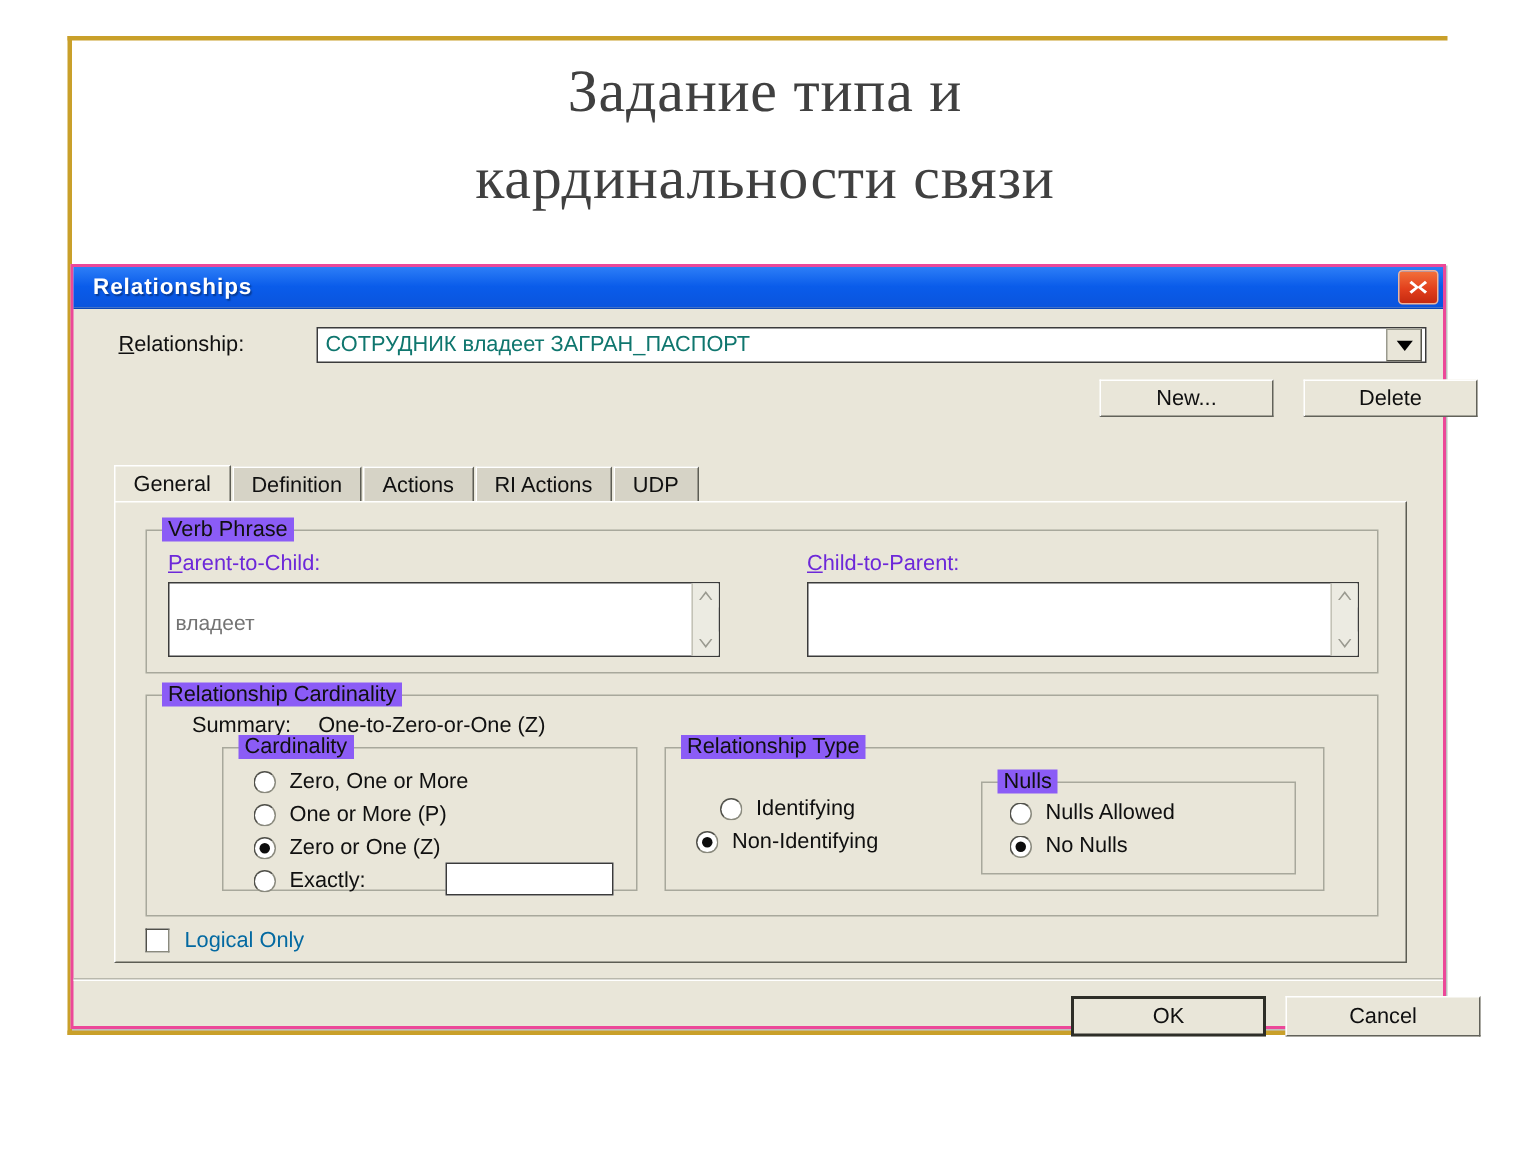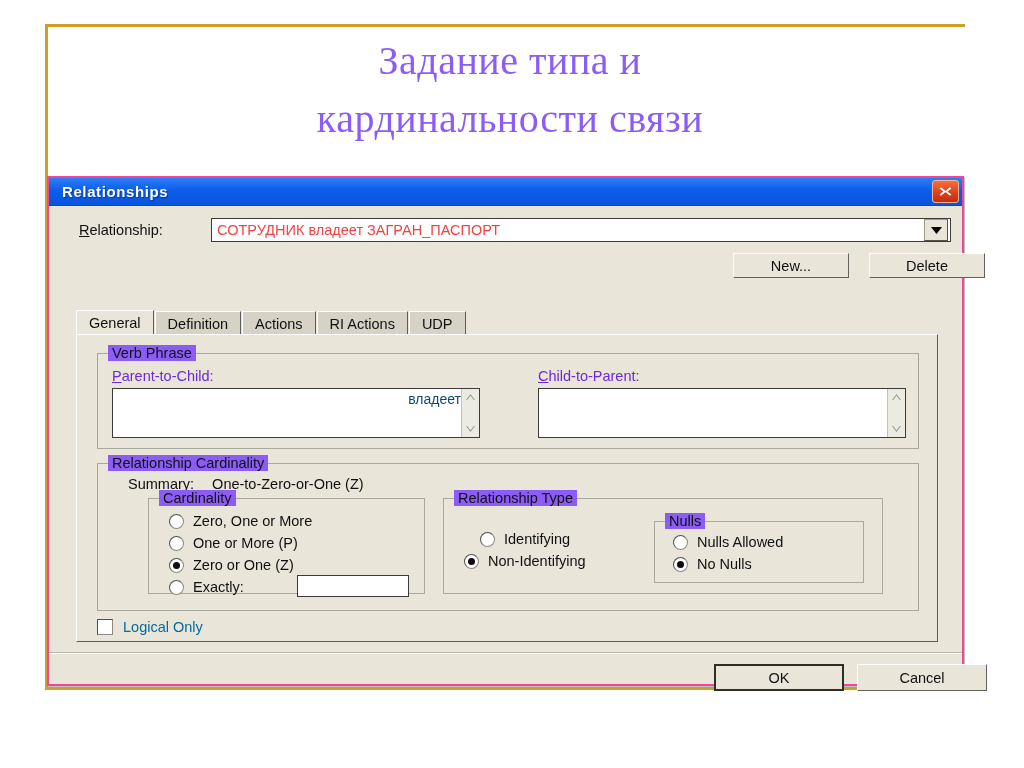--- a/index.html
+++ b/index.html
@@ -35,21 +35,21 @@
 
   
   #slide-title {
     position: absolute;
     left: 60px; top: 32px;
     width: 900px;
     text-align: center;
     font-family: "Liberation Serif", "DejaVu Serif", serif;
     font-size: 40px;
     line-height: 1.45;
-    color: #8b5cf6;
+    color: #404040;
     letter-spacing: 0.5px;
   }
   #slide-title .line { display: block; }
 
   
   #dialog {
     position: absolute;
     left: 47px; top: 176px;
     width: 917px; height: 510px;
     background: #e9e6d9;
@@ -106,21 +106,21 @@
     background: #ffffff;
     border: 1px solid #3b3b3b;
     box-sizing: border-box;
     display: flex; align-items: center;
     cursor: default;
   }
   .combo-value {
     flex: 1;
     padding-left: 5px;
     font-size: 14.5px;
-    color: #ef4444;
+    color: #0f766e;
     white-space: nowrap; overflow: hidden;
   }
   .combo-arrow {
     width: 22px; height: 20px;
     margin-right: 2px;
     background: #e9e6d9;
     border: 1px solid #9a9a8e;
     border-right-color:#55554c; border-bottom-color:#55554c;
     display:flex; align-items:center; justify-content:center;
     cursor: pointer;
@@ -217,26 +217,25 @@
   
   .ta-wrap {
     position: absolute;
     display: flex;
     border: 1px solid #3b3b3b;
     background: #ffffff;
     box-sizing: border-box;
   }
   .ta-text {
     flex: 1;
-    padding: 2px 0 0 4px;
+    padding: 18px 0 0 4px;
     font-size: 14px;
-    color: #0c4a6e;
+    color: #737373;
     overflow: hidden;
     white-space: pre-wrap;
-    text-align: right;
   }
   .ta-scroll {
     width: 17px;
     background: #ecebe2;
     border-left: 1px solid #c3c2b6;
     display: flex; flex-direction: column; justify-content: space-between;
     cursor: pointer;
   }
   .ta-scroll .arrow {
     height: 16px;

